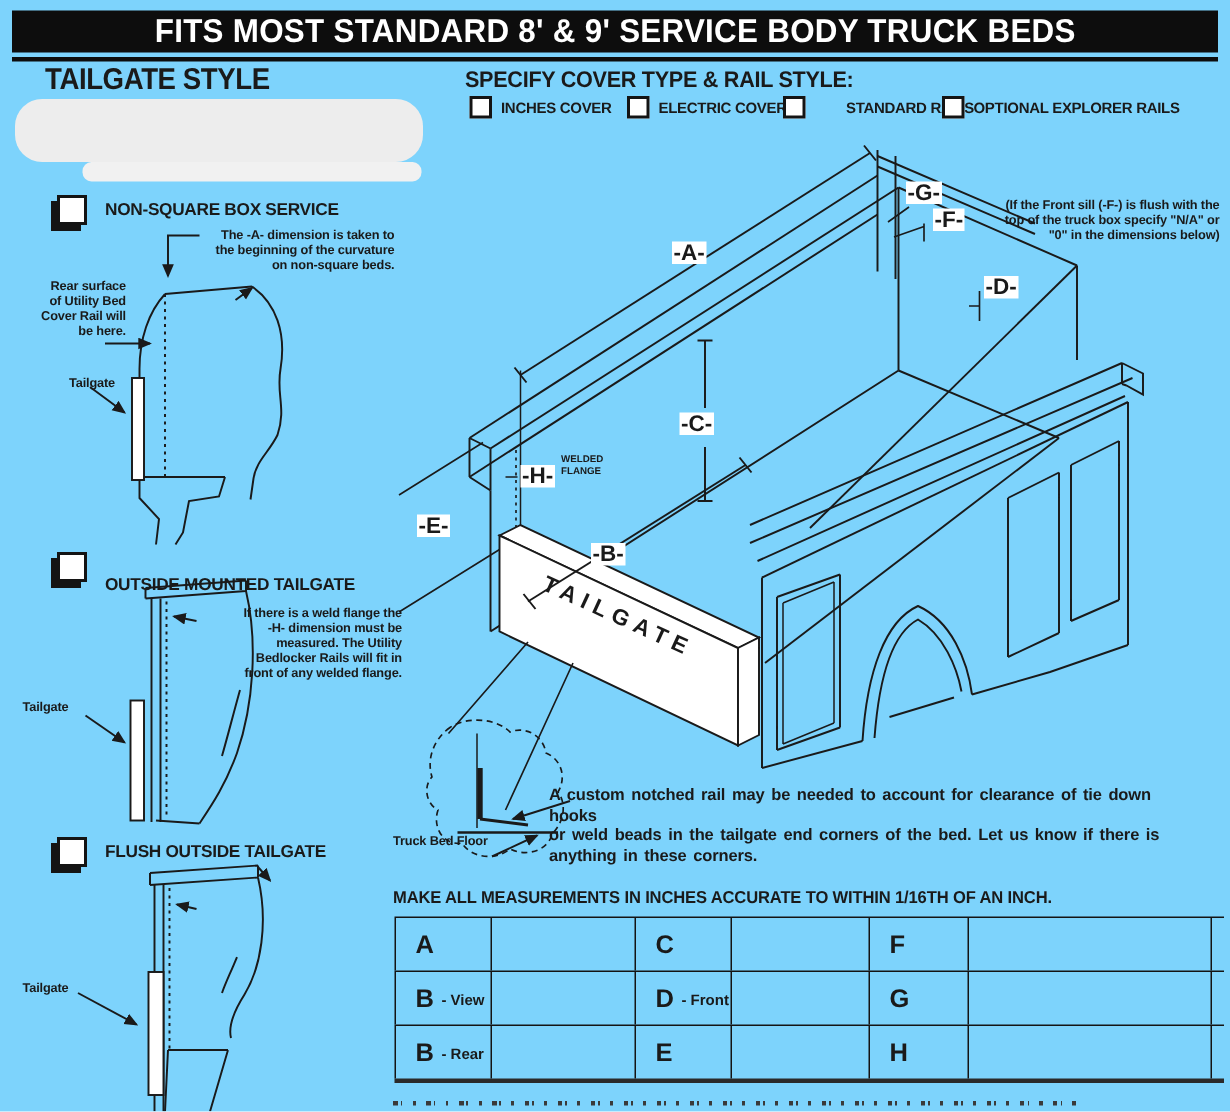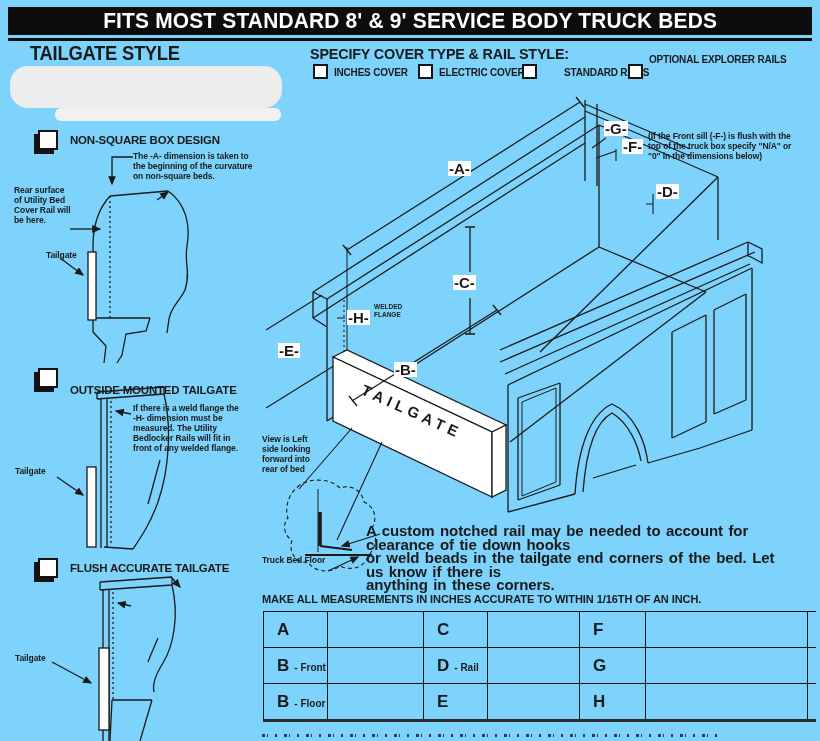--- a/index.html
+++ b/index.html
@@ -12,22 +12,22 @@
   .banner{background:#0d0d0d;color:#fff;display:flex;align-items:center;justify-content:center;}
   .banner span{font-weight:bold;font-size:22px;letter-spacing:.2px;transform:scaleX(.95);white-space:nowrap;}
   .rule{background:#0d0d0d;}
   .h1{font-size:20px;font-weight:bold;letter-spacing:-.3px;}
   .h2{font-size:15px;font-weight:bold;letter-spacing:-.2px;}
   .cb{box-sizing:border-box;background:#fff;border:2.6px solid #141414;}
   .cb.sh{box-shadow:-4px 4px 0 0 #141414;}
   .cb.sm{border-width:2.2px;}
   .seclabel{font-size:11.5px;font-weight:bold;letter-spacing:-.2px;white-space:nowrap;}
   .opt{font-size:10px;font-weight:bold;letter-spacing:-.2px;white-space:nowrap;}
-  .note{font-size:8.5px;line-height:10px;font-weight:bold;letter-spacing:-.1px;}
-  .note11{font-size:15px;line-height:13.5px;font-weight:bold;word-spacing:1.5px;letter-spacing:-.1px;}
+  .note{font-size:8.5px;line-height:10px;font-weight:bold;letter-spacing:-.1px;text-align:right;}
+  .note11{font-size:11px;line-height:13.5px;font-weight:bold;word-spacing:1.5px;letter-spacing:-.1px;}
   .dim{font-size:15px;font-weight:bold;background:#fff;padding:0 1px;line-height:15px;}
   .smudge{background:#ededed;border-radius:18px;}
   svg{display:block;}
   .mk{font-size:11.5px;font-weight:bold;letter-spacing:-.1px;}
   .mtable{box-sizing:border-box;border-top:1.6px solid #141414;}
   .mrow{display:flex;width:545px;height:35px;}
   .mrow-line{border-bottom:1.6px solid #141414;width:553px;}
   .mrow-last{border-bottom:3px solid #2a2a2a;width:553px;}
   .mcell{box-sizing:border-box;display:flex;align-items:center;border-right:1.6px solid #141414;}
   .mcell.first{border-left:1.6px solid #141414;}
@@ -54,24 +54,24 @@
   <div class="abs smudge" style="left:10px;top:66px;width:272px;height:42px;"></div>
   <div class="abs smudge" style="left:55px;top:108px;width:226px;height:13px;background:#f1f1f1;border-radius:6px;"></div>
 
   <div class="abs cb sm" style="left:313px;top:64px;width:15px;height:15px;"></div>
   <div class="abs opt" style="left:334px;top:67px;">INCHES COVER</div>
   <div class="abs cb sm" style="left:418px;top:64px;width:15px;height:15px;"></div>
   <div class="abs opt" style="left:439px;top:67px;">ELECTRIC COVER</div>
   <div class="abs cb sm" style="left:522px;top:64px;width:15px;height:15px;"></div>
   <div class="abs opt" style="left:564px;top:67px;">STANDARD RAILS</div>
   <div class="abs cb sm" style="left:628px;top:64px;width:15px;height:15px;"></div>
-  <div class="abs opt" style="left:649px;top:54px;">OPTIONAL EXPLORER RAILS</div>
+  <div class="abs opt" style="left:649px;top:67px;">OPTIONAL EXPLORER RAILS</div>
 
   <div class="abs cb sh" style="left:38px;top:130px;width:20px;height:20px;"></div>
-  <div class="abs seclabel" style="left:70px;top:134px;">NON-SQUARE BOX DESIGN</div>
+  <div class="abs seclabel" style="left:70px;top:134px;">NON-SQUARE BOX SERVICE</div>
   <div class="abs note pre" style="left:14px;top:185px;width:70px;">Rear surface
 of Utility Bed
 Cover Rail will
 be here.</div>
   <div class="abs note pre" style="left:133px;top:151px;width:130px;">The -A- dimension is taken to
 the beginning of the curvature
 on non-square beds.</div>
   <div class="abs note" style="left:46px;top:250px;">Tailgate</div>
 
   <svg class="abs" style="left:8px;top:146px;" width="232" height="222" viewBox="8 146 232 222">
@@ -118,21 +118,21 @@
       <path d="M164,394 C172,428 169,470 158,502 C150,524 141,537 133,549"></path>
       <path d="M133,549 L104,547"></path>
       <path d="M160,460 C155,478 152,490 148,504"></path>
       <path d="M131,414 L116,411" marker-end="url(#ah2)"></path>
       <rect x="87" y="467" width="9" height="80" fill="#fff"></rect>
       <path d="M57,477 L83,495" marker-end="url(#ah2)"></path>
     </g>
   </svg>
 
   <div class="abs cb sh" style="left:38px;top:558px;width:20px;height:20px;"></div>
-  <div class="abs seclabel" style="left:70px;top:562px;">FLUSH ACCURATE TAILGATE</div>
+  <div class="abs seclabel" style="left:70px;top:562px;">FLUSH OUTSIDE TAILGATE</div>
   <div class="abs note" style="left:15px;top:653px;">Tailgate</div>
 
   <svg class="abs" style="left:8px;top:568px;" width="235" height="173" viewBox="8 568 235 173">
     <defs>
       <marker id="ah3" markerWidth="8" markerHeight="8" refX="6" refY="3" orient="auto">
         <path d="M0,0 L7,3 L0,6 Z" fill="#1a1a1a"></path>
       </marker>
     </defs>
     <g stroke="#1a1a1a" stroke-width="1.3" fill="none">
       <path d="M100,582 L172,577 M100,590 L172,585 M100,582 V590 M172,577 V585"></path>
@@ -226,24 +226,20 @@
   <div class="abs dim" style="left:278px;top:343px;">-E-</div>
   <div class="abs dim" style="left:622px;top:139px;">-F-</div>
   <div class="abs dim" style="left:604px;top:121px;">-G-</div>
   <div class="abs dim" style="left:347px;top:310px;">-H-</div>
   <div class="abs pre b" style="left:374px;top:303px;font-size:6.5px;line-height:7.5px;letter-spacing:0;">WELDED
 FLANGE</div>
   <div class="abs tg-rot" style="left:366px;top:381px;">TAILGATE</div>
   <div class="abs note pre" style="left:648px;top:131px;width:165px;">(If the Front sill (-F-) is flush with the
 top of the truck box specify "N/A" or
 "0" in the dimensions below)</div>
-  <div class="abs note pre" style="left:262px;top:434px;width:70px;">View is Left
-side looking
-forward into
-rear of bed</div>
   <div class="abs note" style="left:262px;top:555px;">Truck Bed Floor</div>
   <div class="abs note11 pre" style="left:366px;top:524px;width:430px;">A custom notched rail may be needed to account for clearance of tie down hooks
 or weld beads in the tailgate end corners of the bed. Let us know if there is
 anything in these corners.</div>
 
   <div class="abs mk" style="left:262px;top:593px;transform:scaleX(.96);transform-origin:0 50%;">MAKE ALL MEASUREMENTS IN INCHES ACCURATE TO WITHIN 1/16TH OF AN INCH.</div>
 
   <div class="abs mtable" style="left:263px;top:611px;width:553px;">
 
     <div class="mrow-line">
@@ -269,47 +265,47 @@
         <div class="mcell mval" style="width:162px;">
             <span></span>
           </div>
       </div>
     </div>
 
     <div class="mrow-line">
       <div class="mrow">
         <div class="mcell first" style="width:65px;">
             <span class="mlabel">B</span>
-            <span class="msuffix">- Front</span>
+            <span class="msuffix">- View</span>
           </div>
         <div class="mcell mval" style="width:96px;">
             <span></span>
           </div>
         <div class="mcell" style="width:64px;">
             <span class="mlabel">D</span>
-            <span class="msuffix">- Rail</span>
+            <span class="msuffix">- Front</span>
           </div>
         <div class="mcell mval" style="width:92px;">
             <span></span>
           </div>
         <div class="mcell" style="width:66px;">
             <span class="mlabel">G</span>
             <span class="msuffix"></span>
           </div>
         <div class="mcell mval" style="width:162px;">
             <span></span>
           </div>
       </div>
     </div>
 
     <div class="mrow-last">
       <div class="mrow">
         <div class="mcell first" style="width:65px;">
             <span class="mlabel">B</span>
-            <span class="msuffix">- Floor</span>
+            <span class="msuffix">- Rear</span>
           </div>
         <div class="mcell mval" style="width:96px;">
             <span></span>
           </div>
         <div class="mcell" style="width:64px;">
             <span class="mlabel">E</span>
             <span class="msuffix"></span>
           </div>
         <div class="mcell mval" style="width:92px;">
             <span></span>

